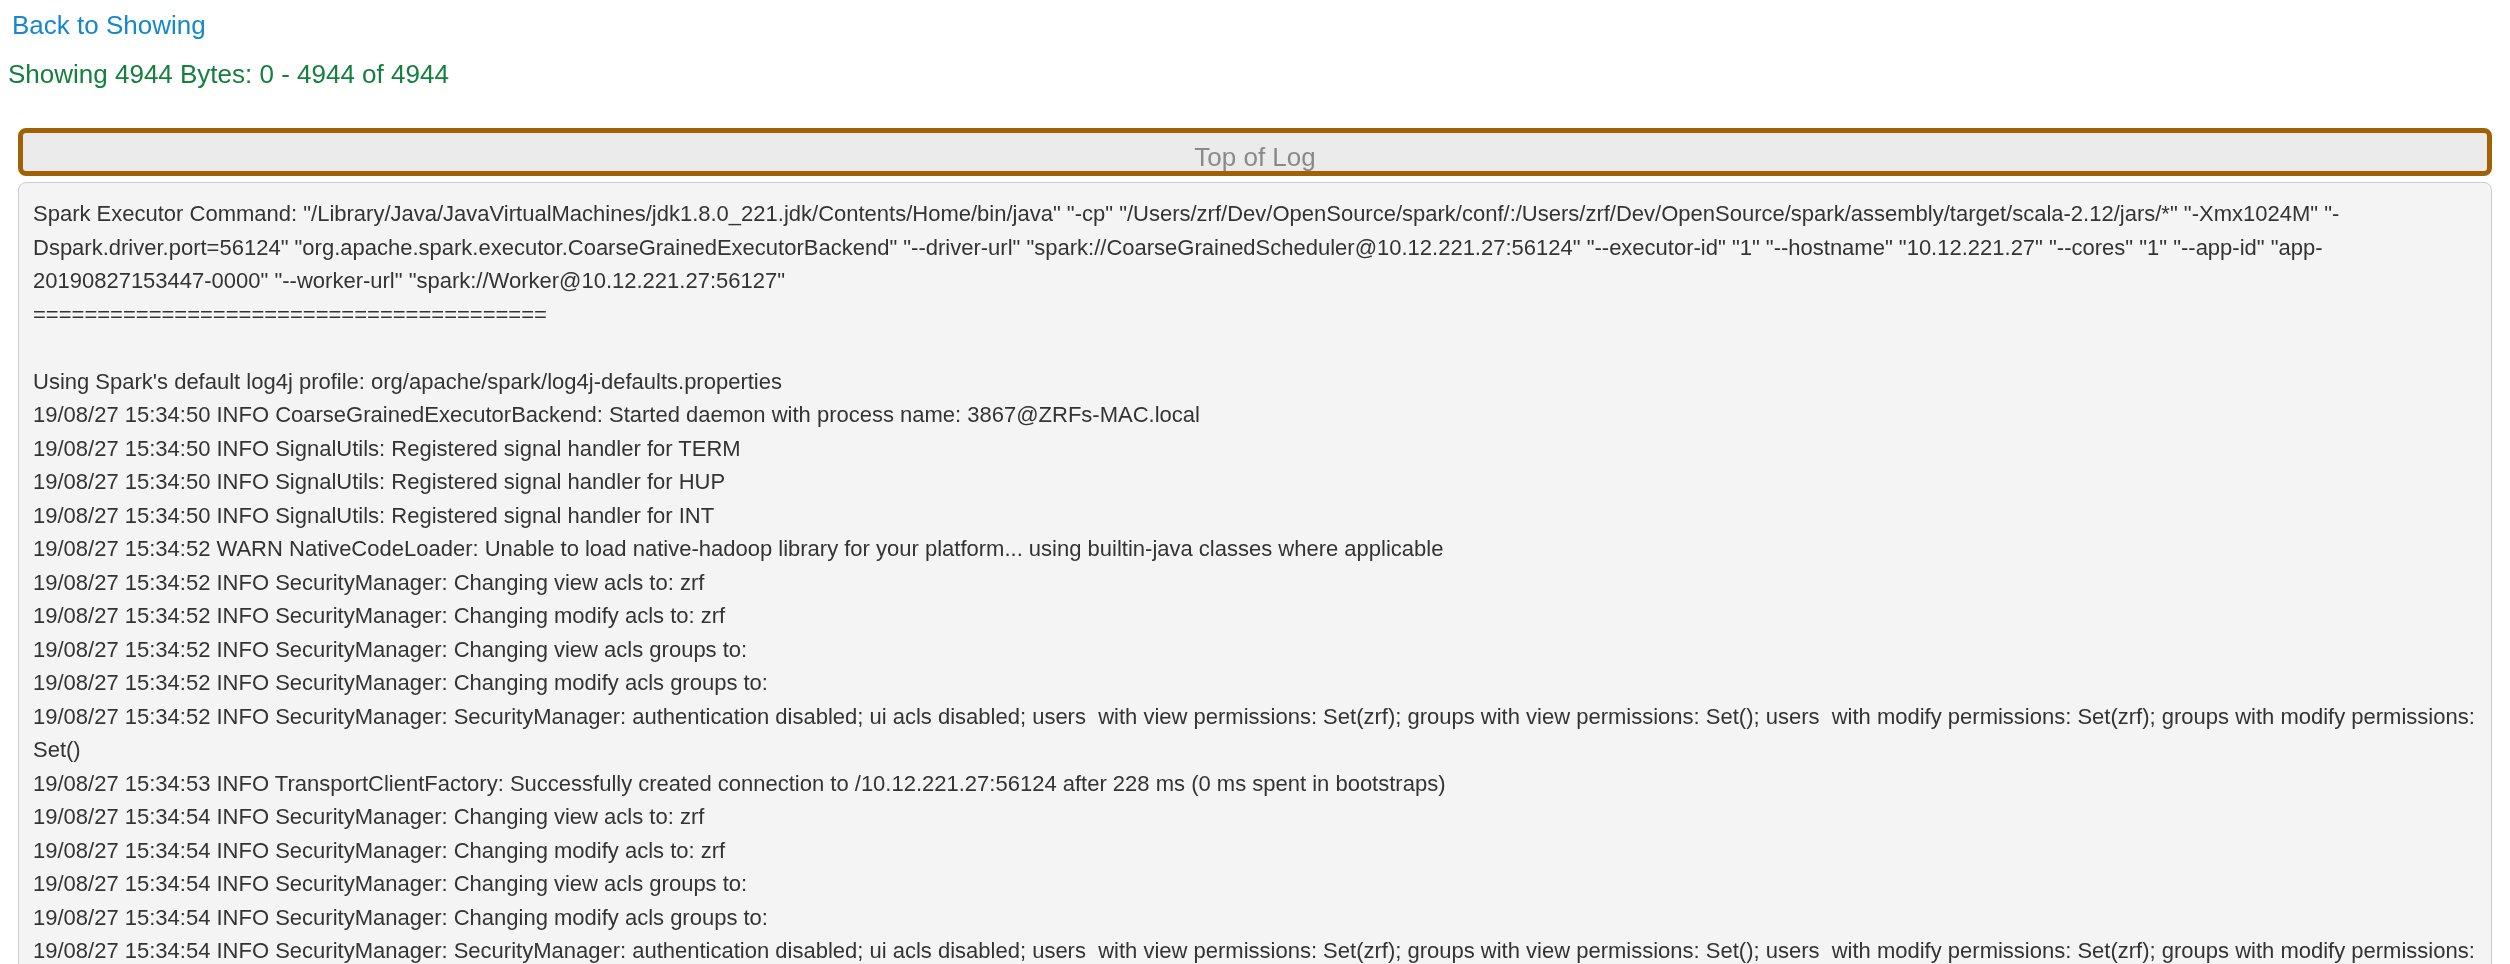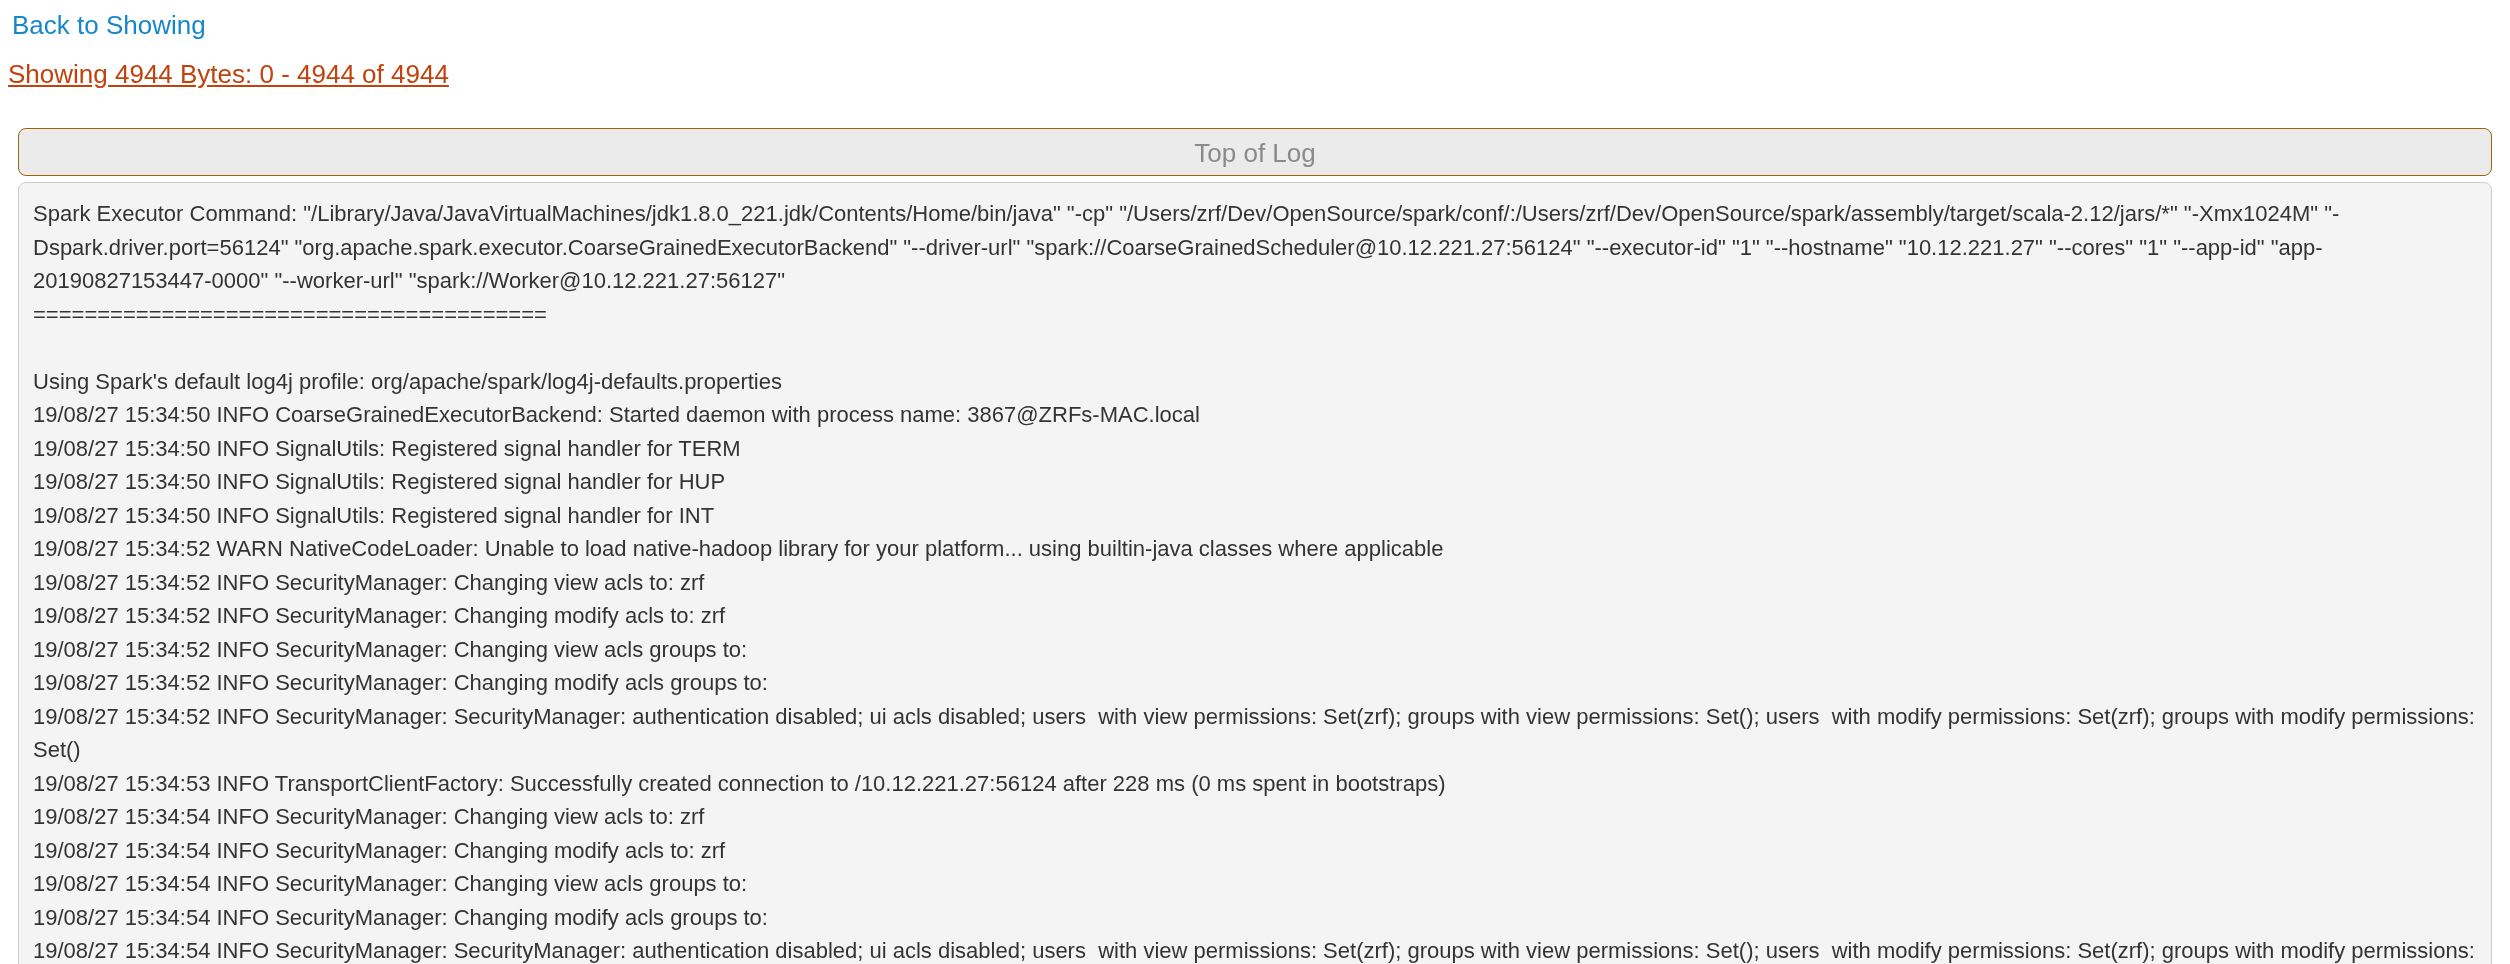--- a/index.html
+++ b/index.html
@@ -23,32 +23,31 @@
   }
   .back-link {
     font-size: 26px;
     color: var(--link-blue, #1588cb);
     text-decoration: none;
     cursor: pointer;
   }
   .byte-info {
     margin: 18px 0 8px 8px;
     font-size: 26px;
-    color: #c2410c;
-    text-decoration: underline;
+    color: #15803d;
   }
   .log-nav-bar {
     margin: 38px 18px 0 18px;
     height: 48px;
     line-height: 48px;
     text-align: center;
     font-size: 26px;
     color: var(--bar-text, #8a8a8a);
     background: var(--bar-bg, #ebebeb);
-    border: 1px solid #a16207;
+    border: 5px solid #a16207;
     border-radius: 8px;
     cursor: pointer;
     box-sizing: border-box;
   }
   .log-box {
     margin: 6px 18px 0 18px;
     background: var(--box-bg, #f4f4f4);
     border: 1px solid var(--box-border, #cccccc);
     border-radius: 8px;
     padding: 14px 14px 20px 14px;

